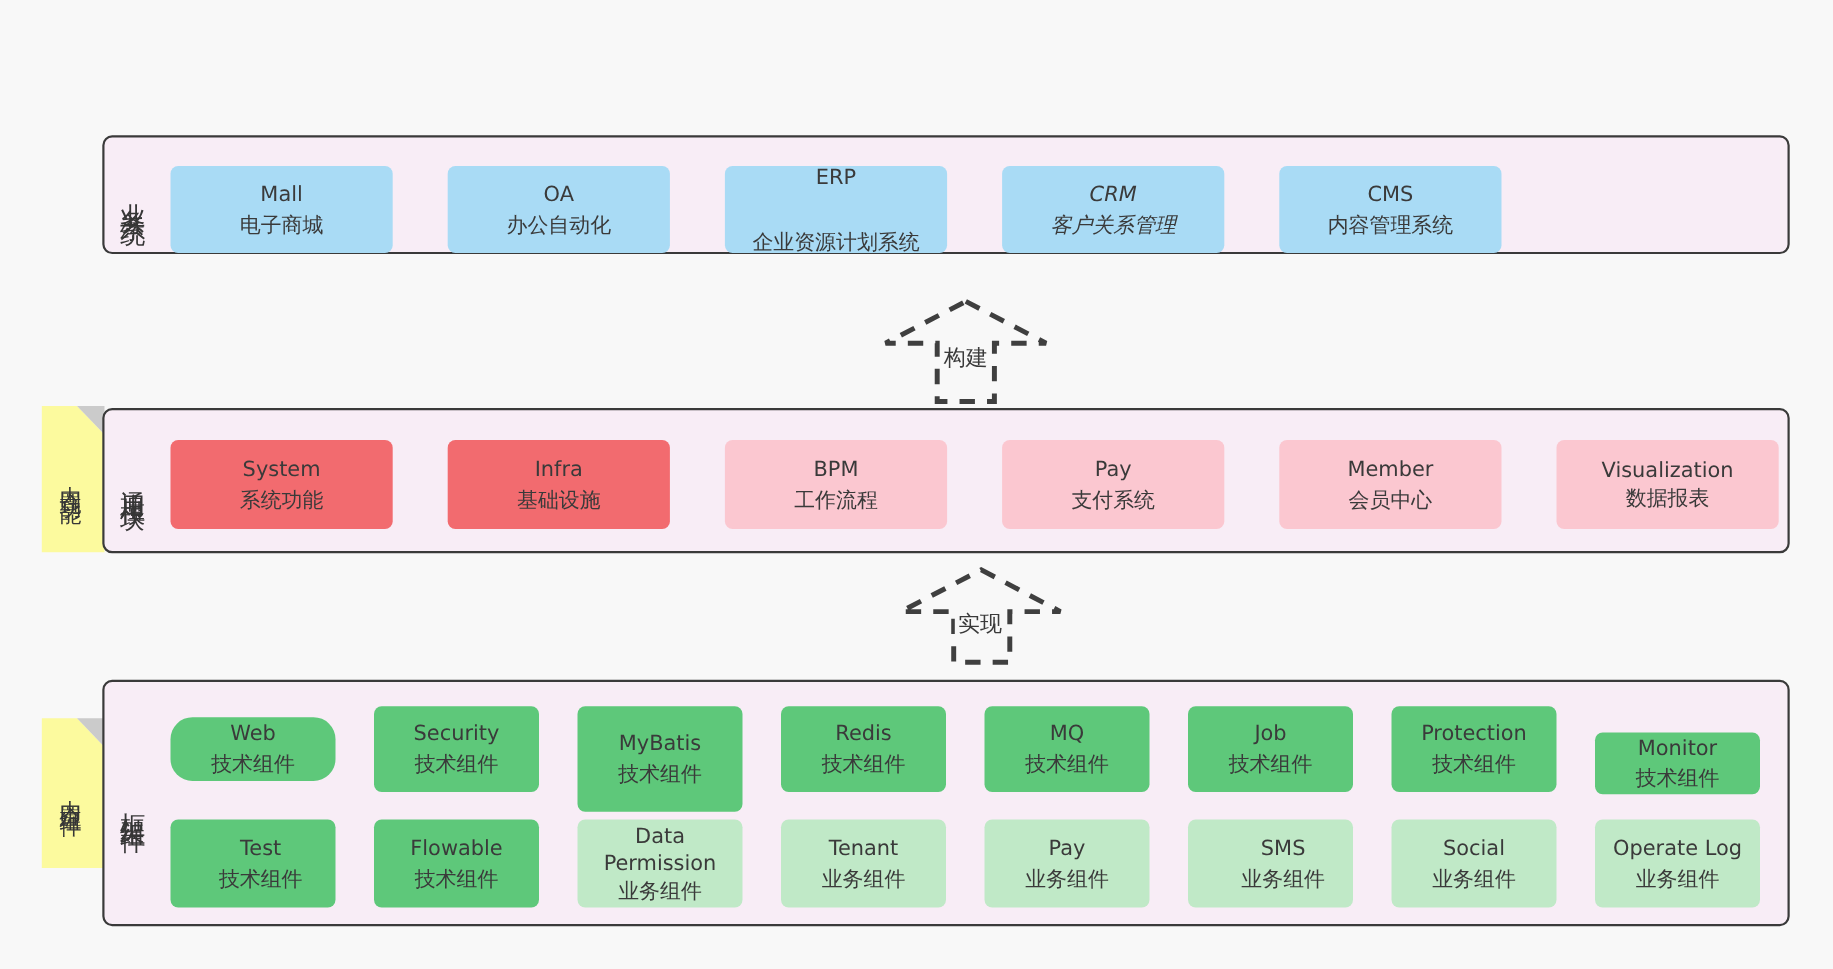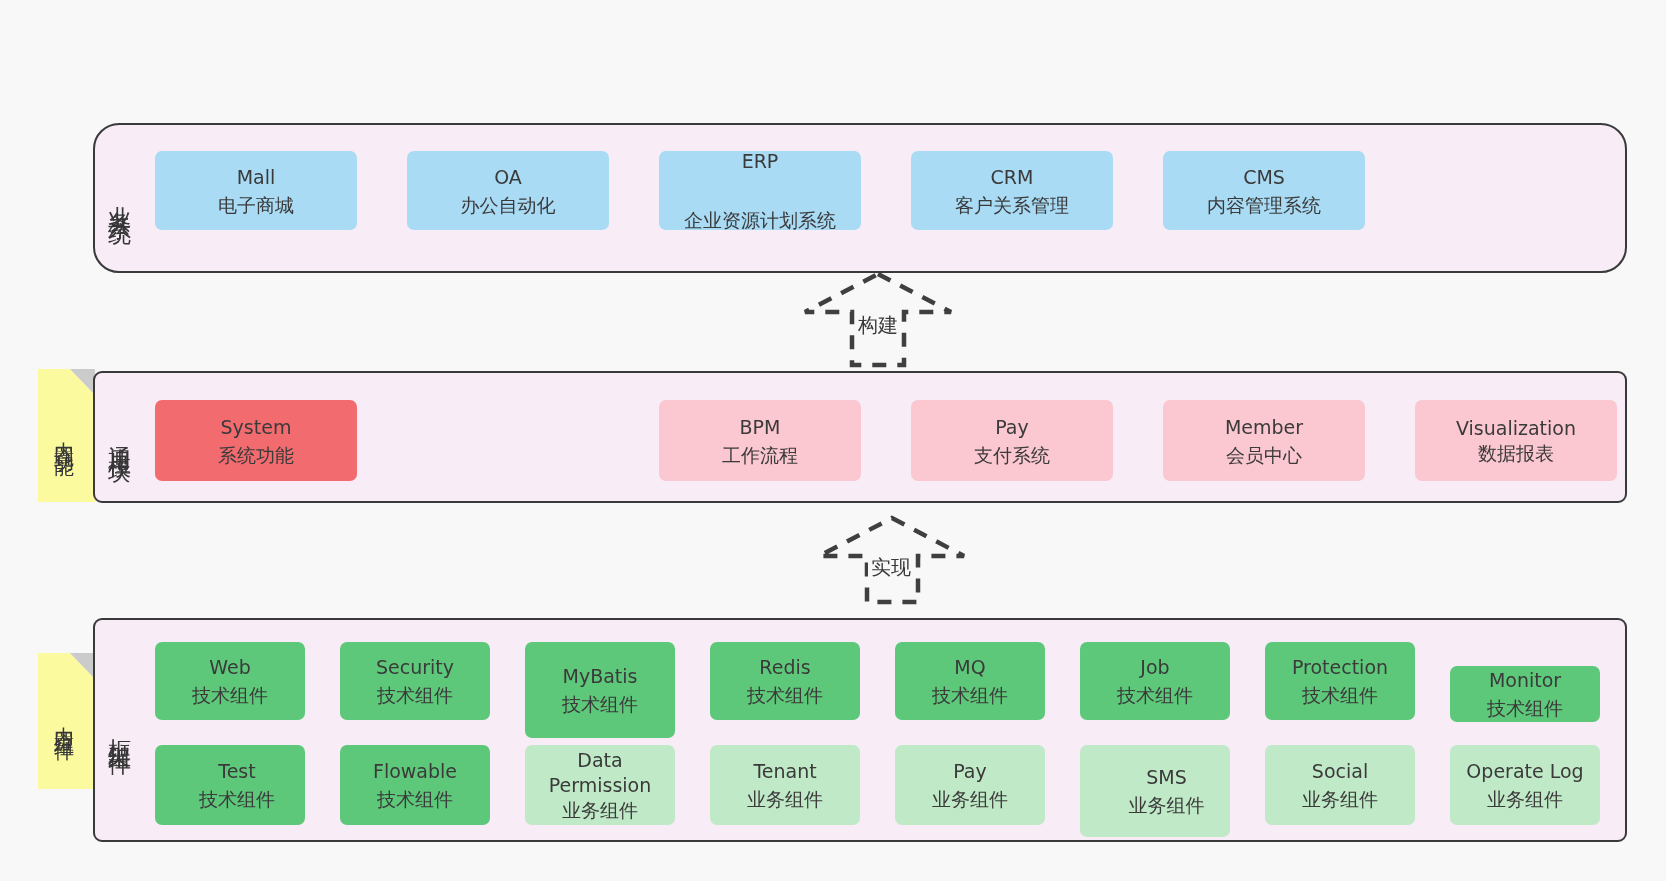--- a/index.html
+++ b/index.html
@@ -18,21 +18,21 @@
   }
   .page{position:absolute;inset:0;}
   svg.decor{position:absolute;left:0;top:0;z-index:0;}
   .arrow-outline{fill:none;stroke:#3f3f3f;stroke-width:4.5;stroke-dasharray:14 11;}
   .layer{
     position:absolute;left:93px;width:1534px;z-index:1;
     background:var(--panel-bg,#f8edf6);
     border:2px solid var(--panel-border,#3a3a3a);
     border-radius:9px;
   }
-  #layer-0{top:123px;height:150px;border-radius:26px;}
+  #layer-0{top:123px;height:108px;}
   #layer-1{top:371px;height:132px;}
   #layer-2{top:618px;height:224px;}
   .vlabel{
     position:absolute;left:10px;top:50%;transform:translateY(-50%);
     writing-mode:vertical-rl;text-orientation:upright;
     font-size:23px;letter-spacing:5px;color:#363636;white-space:nowrap;
   }
   .box{
     position:absolute;border-radius:7px;
     display:flex;flex-direction:column;align-items:center;justify-content:center;
@@ -93,57 +93,61 @@
         <span>电子商城</span>
       </div>
       <div class="box blue" style="left: 312px; top: 26px; width: 202px; height: 79px;">
         <span>OA</span>
         <span>办公自动化</span>
       </div>
       <div class="box blue" style="left: 564px; top: 26px; width: 202px; height: 79px; gap: 31px;">
         <span>ERP</span>
         <span>企业资源计划系统</span>
       </div>
-      <div class="box blue" style="left: 816px; top: 26px; width: 202px; height: 79px;">
+      <div class="box blue" style="left: 816px; top: 26px; width: 202px; height: 79px; font-style: italic;">
         <span>CRM</span>
         <span>客户关系管理</span>
       </div>
       <div class="box blue" style="left: 1068px; top: 26px; width: 202px; height: 79px;">
         <span>CMS</span>
         <span>内容管理系统</span>
       </div>
     </div>
 
   <div class="layer" id="layer-1">
     <div class="vlabel">通用模块</div>
   <div class="box red" style="left: 60px; top: 27px; width: 202px; height: 81px;">
         <span>System</span>
         <span>系统功能</span>
       </div>
+      <div class="box red" style="left: 312px; top: 27px; width: 202px; height: 81px;">
+        <span>Infra</span>
+        <span>基础设施</span>
+      </div>
       <div class="box pink" style="left: 564px; top: 27px; width: 202px; height: 81px;">
         <span>BPM</span>
         <span>工作流程</span>
       </div>
       <div class="box pink" style="left: 816px; top: 27px; width: 202px; height: 81px;">
         <span>Pay</span>
         <span>支付系统</span>
       </div>
       <div class="box pink" style="left: 1068px; top: 27px; width: 202px; height: 81px;">
         <span>Member</span>
         <span>会员中心</span>
       </div>
       <div class="box pink tight" style="left: 1320px; top: 27px; width: 202px; height: 81px;">
         <span>Visualization</span>
         <span>数据报表</span>
       </div>
     </div>
 
   <div class="layer" id="layer-2">
     <div class="vlabel">框架组件</div>
-  <div class="box green" style="left: 60px; top: 22px; width: 150px; height: 78px;">
+  <div class="box green" style="left: 60px; top: 32px; width: 150px; height: 58px; border-radius: 20px;">
         <span>Web</span>
         <span>技术组件</span>
       </div>
       <div class="box green" style="left: 245px; top: 22px; width: 150px; height: 78px;">
         <span>Security</span>
         <span>技术组件</span>
       </div>
       <div class="box green" style="left: 430px; top: 22px; width: 150px; height: 96px;">
         <span>MyBatis</span>
         <span>技术组件</span>
@@ -181,21 +185,21 @@
         <span>业务组件</span>
       </div>
       <div class="box light-green" style="left: 615px; top: 125px; width: 150px; height: 80px;">
         <span>Tenant</span>
         <span>业务组件</span>
       </div>
       <div class="box light-green" style="left: 800px; top: 125px; width: 150px; height: 80px;">
         <span>Pay</span>
         <span>业务组件</span>
       </div>
-      <div class="box light-green" style="left: 985px; top: 125px; width: 150px; height: 92px; padding-left: 29px;">
+      <div class="box light-green" style="left: 985px; top: 125px; width: 150px; height: 80px; padding-left: 29px;">
         <span>SMS</span>
         <span>业务组件</span>
       </div>
       <div class="box light-green" style="left: 1170px; top: 125px; width: 150px; height: 80px;">
         <span>Social</span>
         <span>业务组件</span>
       </div>
       <div class="box light-green" style="left: 1355px; top: 125px; width: 150px; height: 80px;">
         <span>Operate Log</span>
         <span>业务组件</span>

